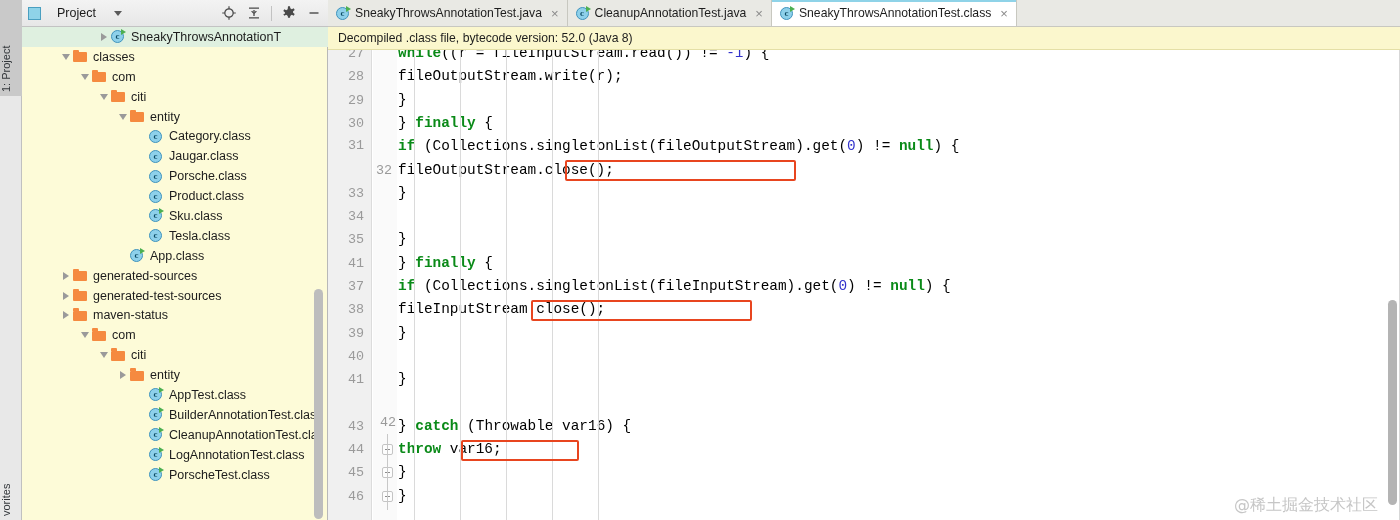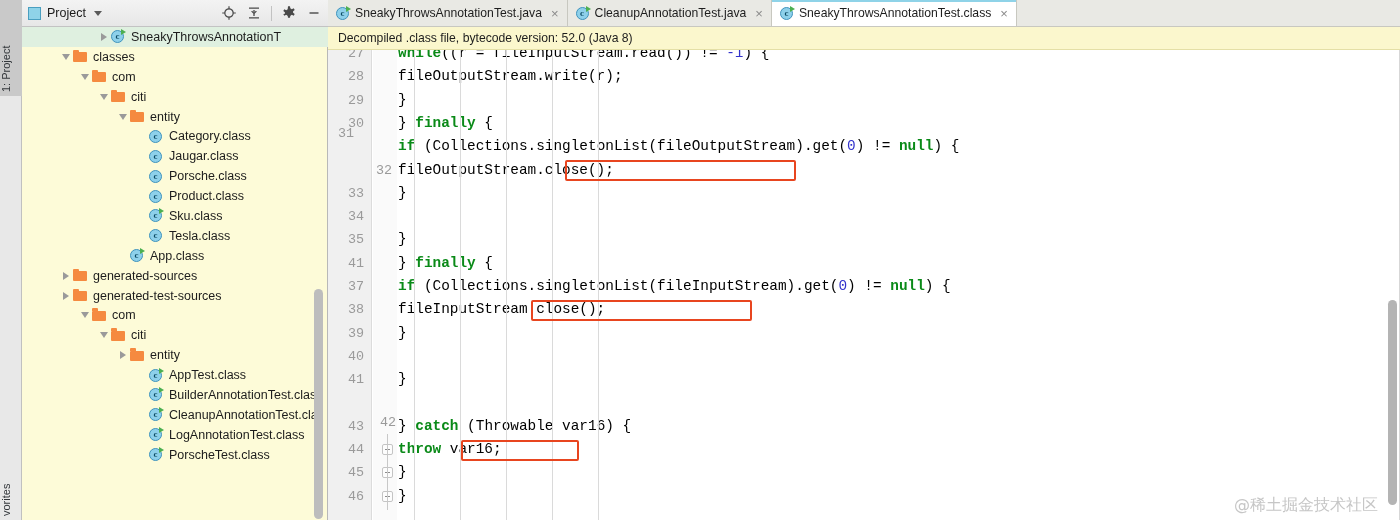--- a/index.html
+++ b/index.html
@@ -42,21 +42,21 @@
     position: absolute; left: 22px; top: 0; width: 306px; height: 520px;
     background: #fdfbd8; border-right: 1px solid #b8b8b8;
   }
   #proj-toolbar {
     position: absolute; left: 0; top: 0; width: 306px; height: 27px;
     background: linear-gradient(#f3f3f3, #e7e7e7);
     border-bottom: 1px solid #c3c3c3;
     display: flex; align-items: center; padding: 0 6px;
   }
   #proj-toolbar .pt-title {
-    display: flex; align-items: center; gap: 6px;
+    display: flex; align-items: center; gap: 16px;
     font-size: 12.5px; color: #1b1b1b; justify-content: center;
   }
   .proj-swatch {
     width: 13px; height: 13px; background: #8fd3e8;
     border: 1px solid #4a9fc0; display: inline-block;
   }
   .caret-dn {
     width: 0; height: 0; border-left: 4px solid transparent;
     border-right: 4px solid transparent; border-top: 5px solid #5a5a5a;
     display: inline-block; margin-left: 2px;
@@ -379,20 +379,30 @@
           <span style="flex: 0 0 38px;"></span>
           <span class="tarrow">
             <i class="arr-closed"></i>
           </span>
           <span class="ticon">
             <span class="ic-folder"></span>
           </span>
           <span class="tlabel">generated-test-sources</span>
         </div>
         <div class="trow">
+          <span style="flex: 0 0 38px;"></span>
+          <span class="tarrow">
+            <i class="arr-closed"></i>
+          </span>
+          <span class="ticon">
+            <span class="ic-folder"></span>
+          </span>
+          <span class="tlabel">maven-status</span>
+        </div>
+        <div class="trow">
           <span style="flex: 0 0 57px;"></span>
           <span class="tarrow">
             <i class="arr-open"></i>
           </span>
           <span class="ticon">
             <span class="ic-folder"></span>
           </span>
           <span class="tlabel">com</span>
         </div>
         <div class="trow">
@@ -502,21 +512,21 @@
         </div>
       <div id="codelines">
           <div class="lnum" style="top: -8px; line-height: 23.3px; height: 23.3px;">27</div>
           <div class="ctext" style="top: -8px; line-height: 23.3px; height: 23.3px;"><span class="kw">                while</span><span>((r = fileInputStream.read()) != </span><span class="num">-1</span><span>) {</span></div>
           <div class="lnum" style="top: 15.3px; line-height: 23.3px; height: 23.3px;">28</div>
           <div class="ctext" style="top: 15.3px; line-height: 23.3px; height: 23.3px;"><span>                    fileOutputStream.write(r);</span></div>
           <div class="lnum" style="top: 38.6px; line-height: 23.3px; height: 23.3px;">29</div>
           <div class="ctext" style="top: 38.6px; line-height: 23.3px; height: 23.3px;"><span>                }</span></div>
           <div class="lnum" style="top: 61.9px; line-height: 23.3px; height: 23.3px;">30</div>
           <div class="ctext" style="top: 61.9px; line-height: 23.3px; height: 23.3px;"><span>            } </span><span class="kw">finally</span><span> {</span></div>
-          <div class="lnum" style="top: 72px; line-height: 23.3px; height: 23.3px; text-align: center;">31</div>
+          <div class="lnum" style="top: 84px; line-height: 23.3px; height: 23.3px;">31</div>
           <div class="ctext" style="top: 85.2px; line-height: 23.3px; height: 23.3px;"><span>                </span><span class="kw">if</span><span> (Collections.singletonList(fileOutputStream).get(</span><span class="num">0</span><span>) != </span><span class="kw">null</span><span>) {</span></div>
           <div class="lnum" style="top: 108.5px; line-height: 23.3px; height: 23.3px; padding-left: 48px;">32</div>
           <div class="ctext" style="top: 108.5px; line-height: 23.3px; height: 23.3px;"><span>                    fileOutputStream.close();</span></div>
           <div class="lnum" style="top: 131.8px; line-height: 23.3px; height: 23.3px;">33</div>
           <div class="ctext" style="top: 131.8px; line-height: 23.3px; height: 23.3px;"><span>                }</span></div>
           <div class="lnum" style="top: 155.1px; line-height: 23.3px; height: 23.3px;">34</div>
           <div class="ctext" style="top: 155.1px; line-height: 23.3px; height: 23.3px;"><span></span></div>
           <div class="lnum" style="top: 178.4px; line-height: 23.3px; height: 23.3px;">35</div>
           <div class="ctext" style="top: 178.4px; line-height: 23.3px; height: 23.3px;"><span>            }</span></div>
           <div class="lnum" style="top: 201.7px; line-height: 23.3px; height: 23.3px;">41</div>

